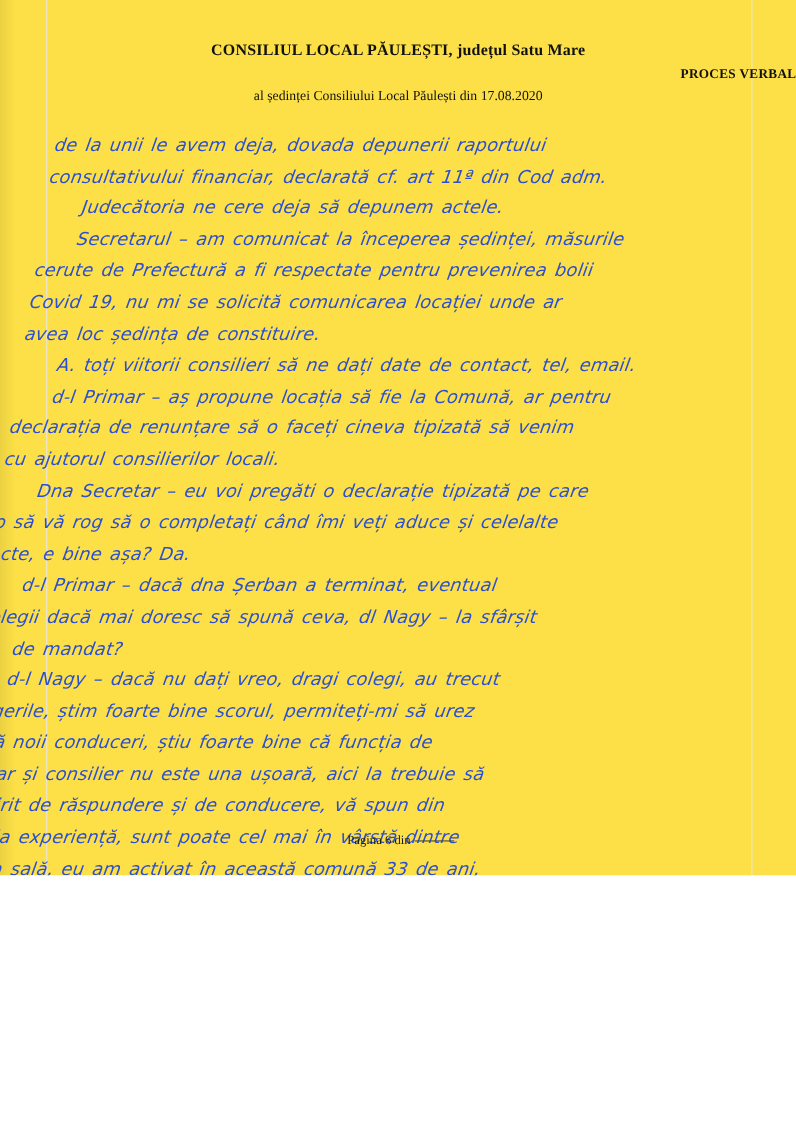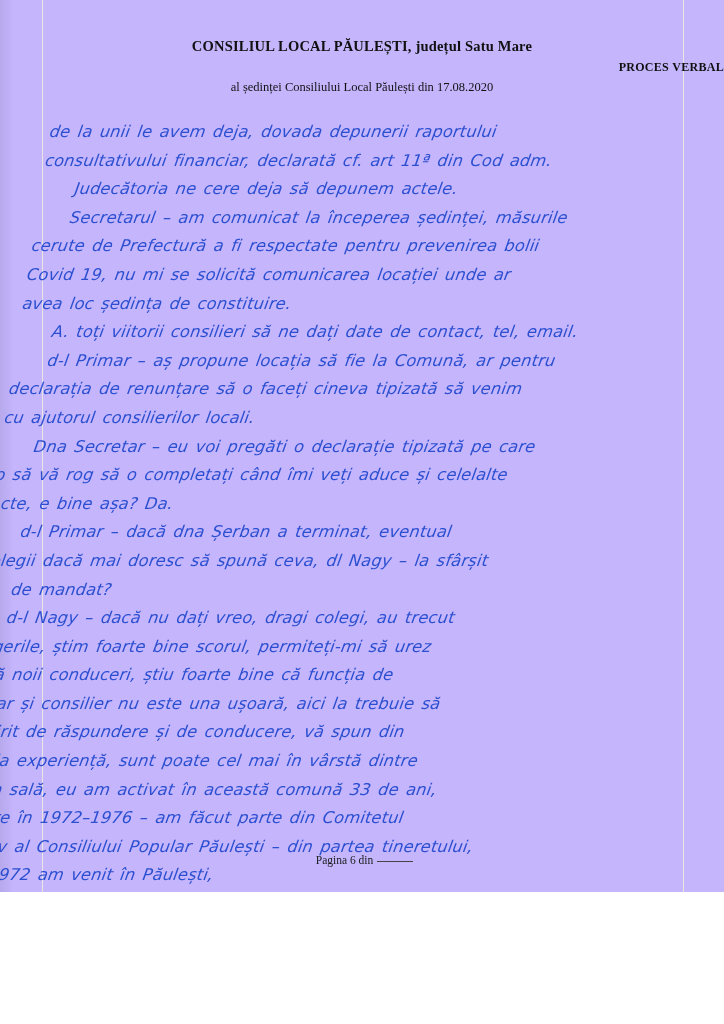--- a/index.html
+++ b/index.html
@@ -3,22 +3,22 @@
 <meta charset="utf-8">
 <style>
   html, body {
     margin: 0;
     padding: 0;
     background: #ffffff;
   }
   #page {
     position: relative;
     width: 724px;
-    height: 892px;
-    background: #c4b5fd;
+    height: 796px;
+    background: #fde047;
     overflow: hidden;
     font-family: "Liberation Serif", serif;
   }
   
   .margin-line {
     position: absolute;
     top: 0;
     bottom: 0;
     width: 1px;
     background: #e9e6df;

